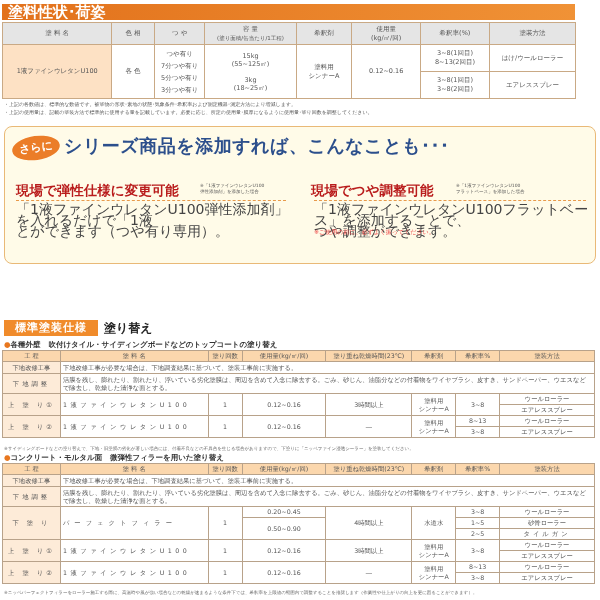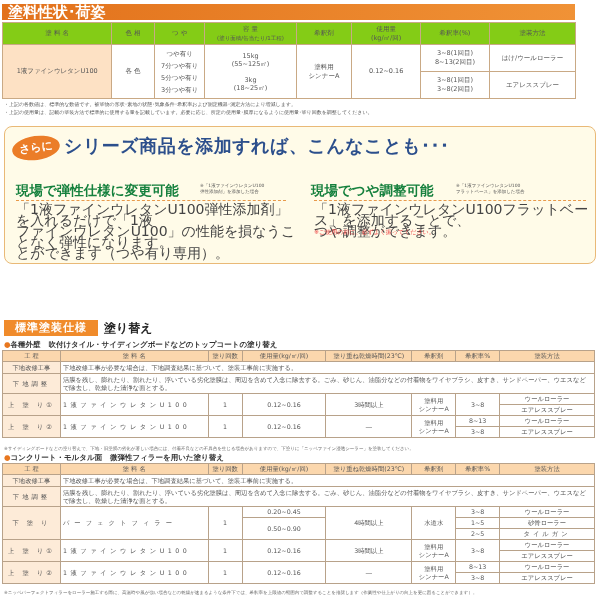--- a/index.html
+++ b/index.html
@@ -2,30 +2,30 @@
 <html><head>
 <meta charset="utf-8">
 <style>
   * { box-sizing: border-box; margin: 0; padding: 0; }
   body { width: 600px; height: 600px; background: #fff; font-family: "DejaVu Sans", sans-serif; color: #444; overflow: hidden; position: relative; }
   .abs { position: absolute; }
   .sec1-head-bar { left: 2px; top: 4px; width: 273px; height: 16px; background: #ee8a2e; }
 
   table { border-collapse: collapse; }
   .t1 { position: absolute; left: 2px; top: 22px; width: 574px; font-size: 6.5px; color: #555; }
-  .t1 th { background: #84cc16; border: 1px solid #c9a985; font-weight: normal; height: 22px; text-align: center; line-height: 1.3; }
+  .t1 th { background: #e5e5e5; border: 1px solid #c9a985; font-weight: normal; height: 22px; text-align: center; line-height: 1.3; }
   .t1 td { border: 1px solid #c9a985; text-align: center; line-height: 1.35; padding: 1px; }
   .t1 td.name { background: #fde1c4; }
   .notes1 { left: 4px; top: 100px; font-size: 5px; color: #555; line-height: 8px; }
 
   
   .promo { left: 4px; top: 126px; width: 592px; height: 138px; background: #fffbe8; border: 1px solid #e9b977; border-radius: 8px; }
   .sarani { left: 12px; top: 136px; width: 48px; height: 24px; background: #eb7d28; border-radius: 50%; color: #fff; font-size: 11px; font-weight: bold; text-align: center; line-height: 24px; transform: rotate(-8deg); }
   .promo-title { left: 64px; top: 134px; font-size: 18px; font-weight: bold; color: #2c4f8c; font-family: "DejaVu Serif", serif; letter-spacing: 0.5px; }
-  .feat-title { font-size: 13.5px; font-weight: bold; color: #15803d; font-family: Liberation Mono, monospace; text-align: center; }
+  .feat-title { font-size: 13.5px; font-weight: bold; color: #b91c1c; font-family: Liberation Mono, monospace; text-align: center; }
   .feat-note { font-size: 4.5px; color: #555; line-height: 6px; }
   .dash { border-top: 1.5px dashed #e89a4b; height: 0; }
   .feat-body { font-size: 14px; color: #444; line-height: 11px; }
   .feat-warn { font-size: 6px; color: #e44; }
 
   
   .sec2-label { left: 4px; top: 320px; width: 94px; height: 16px; background: #f08b2b; color: #fff; font-size: 11px; font-weight: bold; line-height: 16px; text-align: center; letter-spacing: 1px; }
   .sec2-title { left: 104px; top: 320px; font-size: 12px; font-weight: bold; color: #222; line-height: 16px; }
   .sub-head { font-size: 7.5px; color: #333; font-weight: bold; }
   .sub-head .dot { color: #e8771f; }
@@ -84,21 +84,20 @@
 
 <div class="abs promo"></div>
 <div class="abs sarani">さらに</div>
 <div class="abs promo-title">シリーズ商品を添加すれば、こんなことも･･･</div>
 
 <div class="abs feat-title" style="left:16px;top:182px">現場で弾性仕様に変更可能</div>
 <div class="abs feat-note" style="left:200px;top:183px"><span>※「1液ファインウレタンU100</span><br><span>弾性添加剤」を添加した場合</span></div>
 <div class="abs dash" style="left:16px;top:200px;width:270px"></div>
 <div class="abs feat-body" style="left:16px;top:204px;width:280px">
   <div>「1液ファインウレタンU100弾性添加剤」を入れるだけで「1液</div>
-  <div>ファインウレタンU100」の性能を損なうことなく弾性になります。</div>
   <div>とができます（つや有り専用）。</div>
 </div>
 
 <div class="abs feat-title" style="left:311px;top:182px">現場でつや調整可能</div>
 <div class="abs feat-note" style="left:456px;top:183px"><span>※「1液ファインウレタンU100</span><br><span>フラットベース」を添加した場合</span></div>
 <div class="abs dash" style="left:314px;top:200px;width:272px"></div>
 <div class="abs feat-body" style="left:314px;top:204px;width:280px">
   <div>「1液ファインウレタンU100フラットベース」を添加することで、</div>
   <div>つや調整ができます。</div>
 </div>

